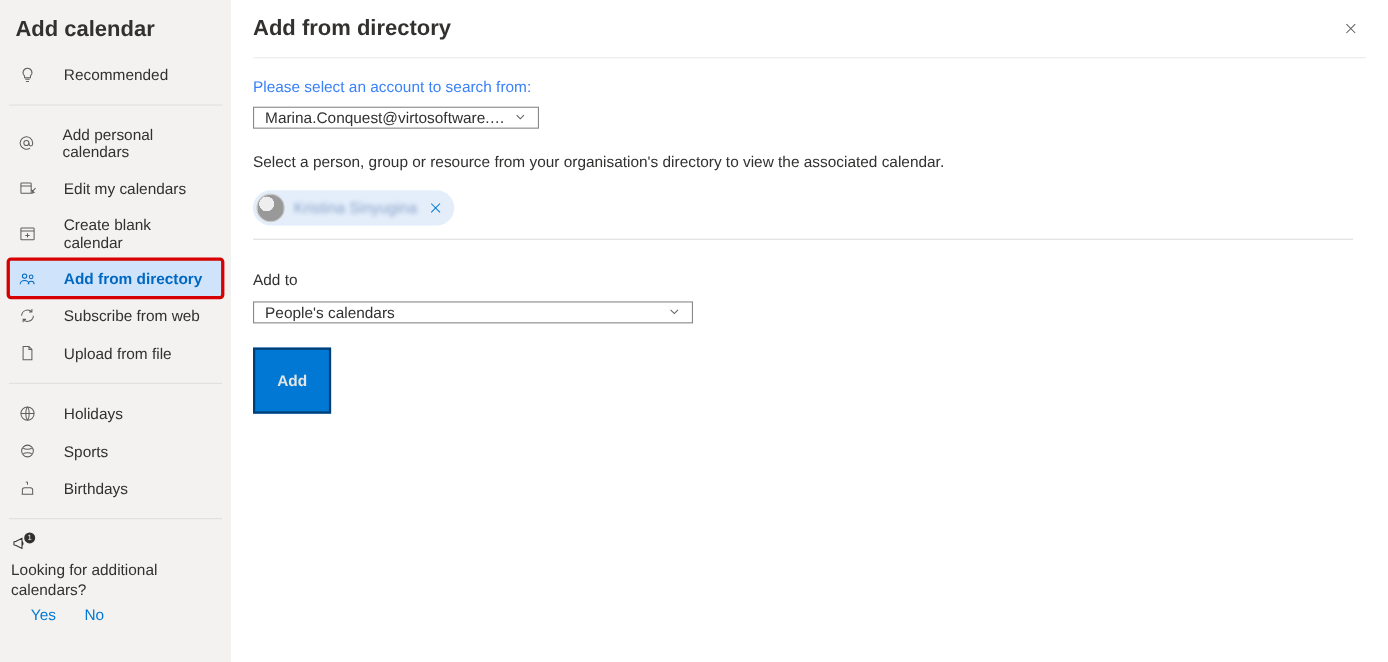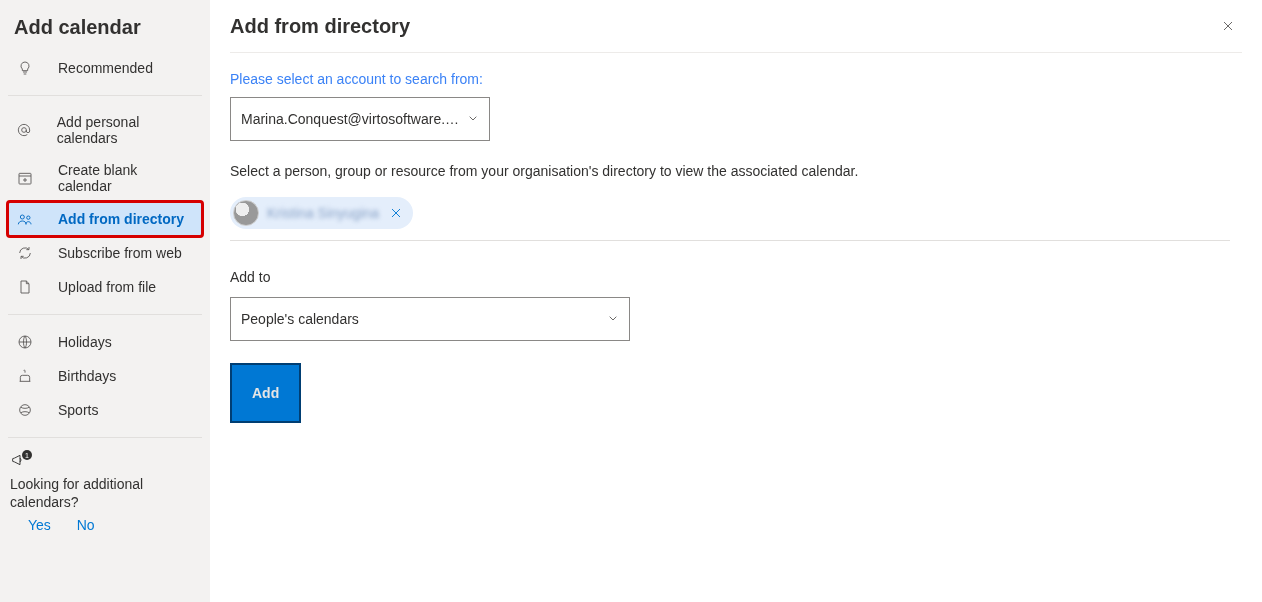--- a/index.html
+++ b/index.html
@@ -23,21 +23,21 @@
   .feedback-links span { color: #0078d4; cursor:pointer; margin-right: 22px; font-size:14px; }
 
   
   .main { flex: 1; padding: 12px 20px 20px 20px; position: relative; }
   .main-header { display:flex; align-items:center; justify-content:space-between; border-bottom: 1px solid #edebe9; padding-bottom: 12px; margin-bottom: 18px; }
   .main-title { font-size: 20px; font-weight: 600; }
   .close-x { width:28px; height:28px; display:flex; align-items:center; justify-content:center; cursor:pointer; color:#605e5c; font-size:16px; }
   .label { font-size: 14px; color:#3b82f6; margin-bottom: 10px; }
   .desc { font-size: 14px; color:#323130; margin-top: 22px; margin-bottom: 18px; }
 
-  .select-box { width: 260px; height: 44px; border:1px solid #8a8886; background:#fff; display:flex; align-items:center; justify-content:space-between; padding:0 8px 0 10px; font-size:14px; cursor:pointer; }
+  .select-box { width: 260px; height: 20px; border:1px solid #8a8886; background:#fff; display:flex; align-items:center; justify-content:space-between; padding:0 8px 0 10px; font-size:14px; cursor:pointer; }
   .select-box.wide { width: 400px; }
   .select-box .val { white-space:nowrap; overflow:hidden; text-overflow:ellipsis; }
   .chev { color:#605e5c; }
 
   .people-row { border-bottom: 1px solid #e1dfdd; padding-bottom: 10px; width: 100%; max-width: 1000px; }
   .pill { display:inline-flex; align-items:center; gap:8px; background:#e4eefb; border-radius: 16px; padding: 3px 8px 3px 3px; }
   .avatar { width:26px; height:26px; border-radius:50%; background: radial-gradient(circle at 35% 35%, #eee 0 30%, #999 31% 100%); border:1px solid #ccc; }
   .pill-name { font-size:14px; color:#8aa3c8; filter: blur(2px); }
   .pill-x { width:18px; height:18px; display:flex; align-items:center; justify-content:center; color:#0078d4; cursor:pointer; font-size:12px; }
 
@@ -70,20 +70,29 @@
           <svg viewBox="0 0 24 24">
             <circle cx="12" cy="12" r="3.5"></circle>
             <path d="M15.5 12v1.5a2.5 2.5 0 0 0 5 0V12a8.5 8.5 0 1 0-3.5 6.9"></path>
           </svg>
         </span>
       <span>Add personal calendars</span>
     </div>
     <div class="side-item">
       <span class="icon">
           <svg viewBox="0 0 24 24">
+            <rect x="3" y="5" width="14" height="14" rx="1"></rect>
+            <path d="M3 9h14M17 14l4 4-3 1 1-3 4-4"></path>
+          </svg>
+        </span>
+      <span>Edit my calendars</span>
+    </div>
+    <div class="side-item">
+      <span class="icon">
+          <svg viewBox="0 0 24 24">
             <rect x="3" y="5" width="18" height="16" rx="1"></rect>
             <path d="M3 9h18M12 12v6M9 15h6"></path>
           </svg>
         </span>
       <span>Create blank calendar</span>
     </div>
     <div class="side-item selected highlight-box">
       <span class="icon">
           <svg viewBox="0 0 24 24">
             <circle cx="8" cy="9" r="3"></circle>
@@ -117,33 +126,33 @@
           <svg viewBox="0 0 24 24">
             <circle cx="12" cy="12" r="9"></circle>
             <path d="M3 12h18M12 3c3 3 3 15 0 18M12 3c-3 3-3 15 0 18"></path>
           </svg>
         </span>
       <span>Holidays</span>
     </div>
     <div class="side-item">
       <span class="icon">
           <svg viewBox="0 0 24 24">
-            <path d="M4 20h16M5 20v-6a3 3 0 0 1 3-3h8a3 3 0 0 1 3 3v6M12 7V4M10 4c0-1 2-1 2 0"></path>
-          </svg>
-        </span>
-      <span>Birthdays</span>
-    </div>
-    <div class="side-item">
-      <span class="icon">
-          <svg viewBox="0 0 24 24">
             <circle cx="12" cy="12" r="8"></circle>
             <path d="M6 8c3 2 9 2 12 0M6 16c3-2 9-2 12 0"></path>
           </svg>
         </span>
       <span>Sports</span>
+    </div>
+    <div class="side-item">
+      <span class="icon">
+          <svg viewBox="0 0 24 24">
+            <path d="M4 20h16M5 20v-6a3 3 0 0 1 3-3h8a3 3 0 0 1 3 3v6M12 7V4M10 4c0-1 2-1 2 0"></path>
+          </svg>
+        </span>
+      <span>Birthdays</span>
     </div>
   </div>
 
   <div class="feedback">
     <span class="icon">
       <svg viewBox="0 0 24 24">
           <path d="M4 10v4l3 1 8 4V5l-8 4zM15 9a4 4 0 0 1 0 6"></path>
         </svg>
       <span class="badge">1</span>
     </span>

